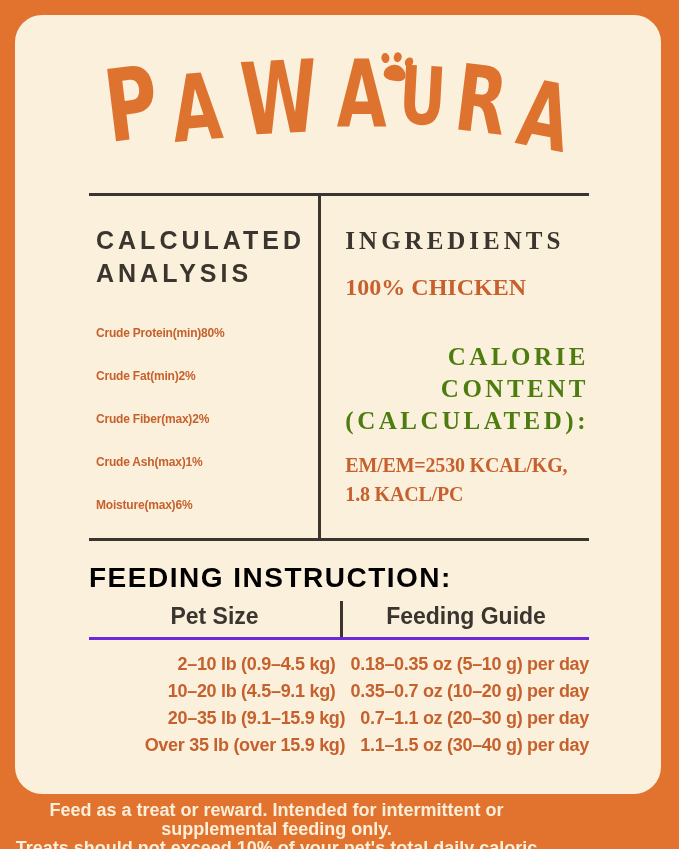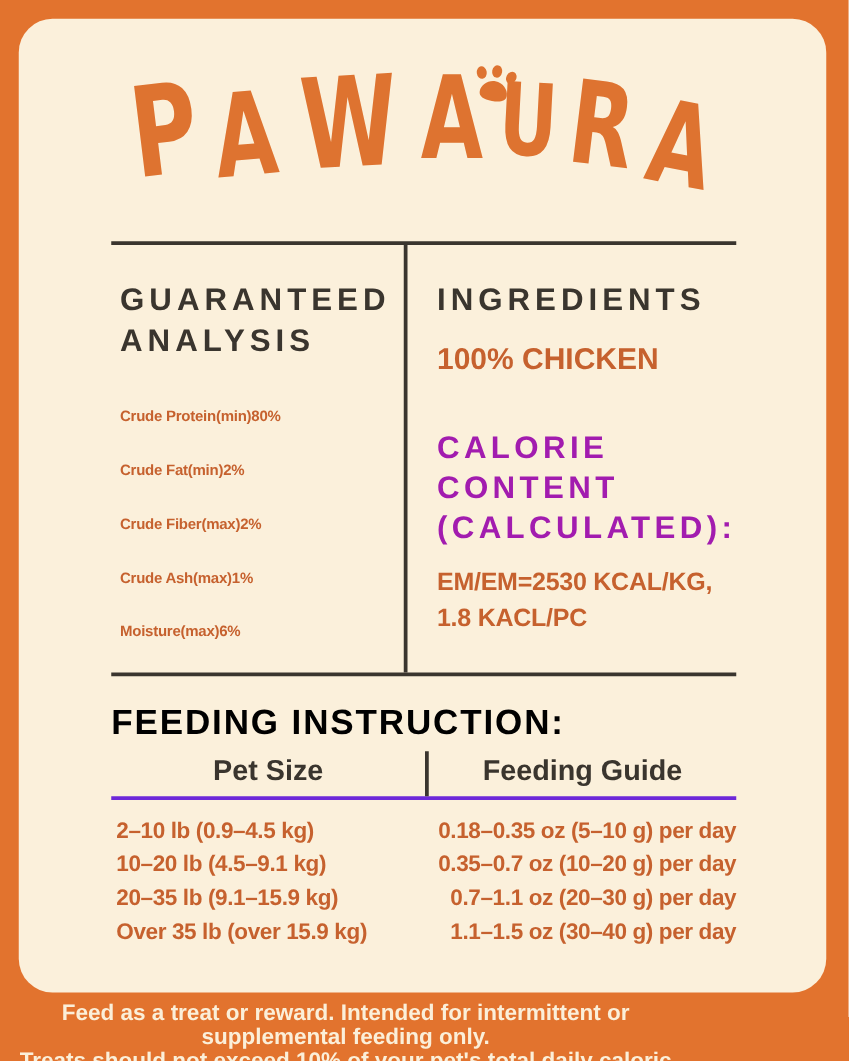--- a/index.html
+++ b/index.html
@@ -63,20 +63,21 @@
   }
   .col-left {
     width: 254px;
     border-right: 3px solid #3A352E;
     box-sizing: border-box;
     padding: 28px 0 0 7px;
   }
   .col-right {
     flex: 1;
     padding: 28px 0 12px 24px;
+    font-family: Liberation Serif, serif;
   }
   .sec-title {
     color: #3A352E;
     font-weight: bold;
     font-size: 25px;
     letter-spacing: 4px;
     line-height: 33px;
     white-space: nowrap;
   }
   .analysis-list {
@@ -90,26 +91,27 @@
   }
   .ingredients-value {
     margin-top: 17px;
     color: #C6612E;
     font-weight: bold;
     font-size: 24px;
     white-space: nowrap;
   }
   .calorie-title {
     margin-top: 40px;
-    color: #a21caf;
+    color: #4d7c0f;
     font-weight: bold;
     font-size: 25px;
     letter-spacing: 3.5px;
     line-height: 32px;
     white-space: nowrap;
+    text-align: right;
   }
   .calorie-value {
     margin-top: 14px;
     color: #C6612E;
     font-weight: bold;
     font-size: 20px;
     letter-spacing: -0.2px;
     line-height: 29px;
     white-space: nowrap;
   }
@@ -139,21 +141,21 @@
     width: 251px;
     text-align: center;
     border-right: 3px solid #3A352E;
     padding: 2px 0 7px 0;
   }
   .feed-header .hcell2 {
     flex: 1;
     text-align: center;
     padding: 2px 0 7px 0;
   }
-  .feed-rows { padding-top: 11px; }
+  .feed-rows { padding-top: 11px; text-align: right; }
   .feed-row {
     display: flex;
     color: #C6612E;
     font-weight: bold;
     font-size: 18px;
     letter-spacing: -0.3px;
     line-height: 27px;
     white-space: nowrap;
   }
   .feed-row .c1 { width: 254px; padding-left: 4px; }
@@ -189,21 +191,21 @@
         <ellipse cx="21" cy="5" rx="4" ry="5" fill="#DE7330"></ellipse>
         <ellipse cx="33" cy="8" rx="4" ry="5" fill="#DE7330" transform="rotate(18 33 8)"></ellipse>
         <path d="M21 13 C27 13 32 18 32 23 C32 27 28 29 21 29 C14 29 10 27 10 23 C10 18 15 13 21 13 Z" fill="#DE7330"></path>
       </svg>
     </div>
 
     <div class="top-section">
 
       <div class="col-left">
         <div class="sec-title">
-          <div>GUARANTEED</div>
+          <div>CALCULATED</div>
           <div>ANALYSIS</div>
         </div>
         <div class="analysis-list">
           <div>Crude Protein(min)80%</div>
           <div>Crude Fat(min)2%</div>
           <div>Crude Fiber(max)2%</div>
           <div>Crude Ash(max)1%</div>
           <div>Moisture(max)6%</div>
         </div>
       </div>

